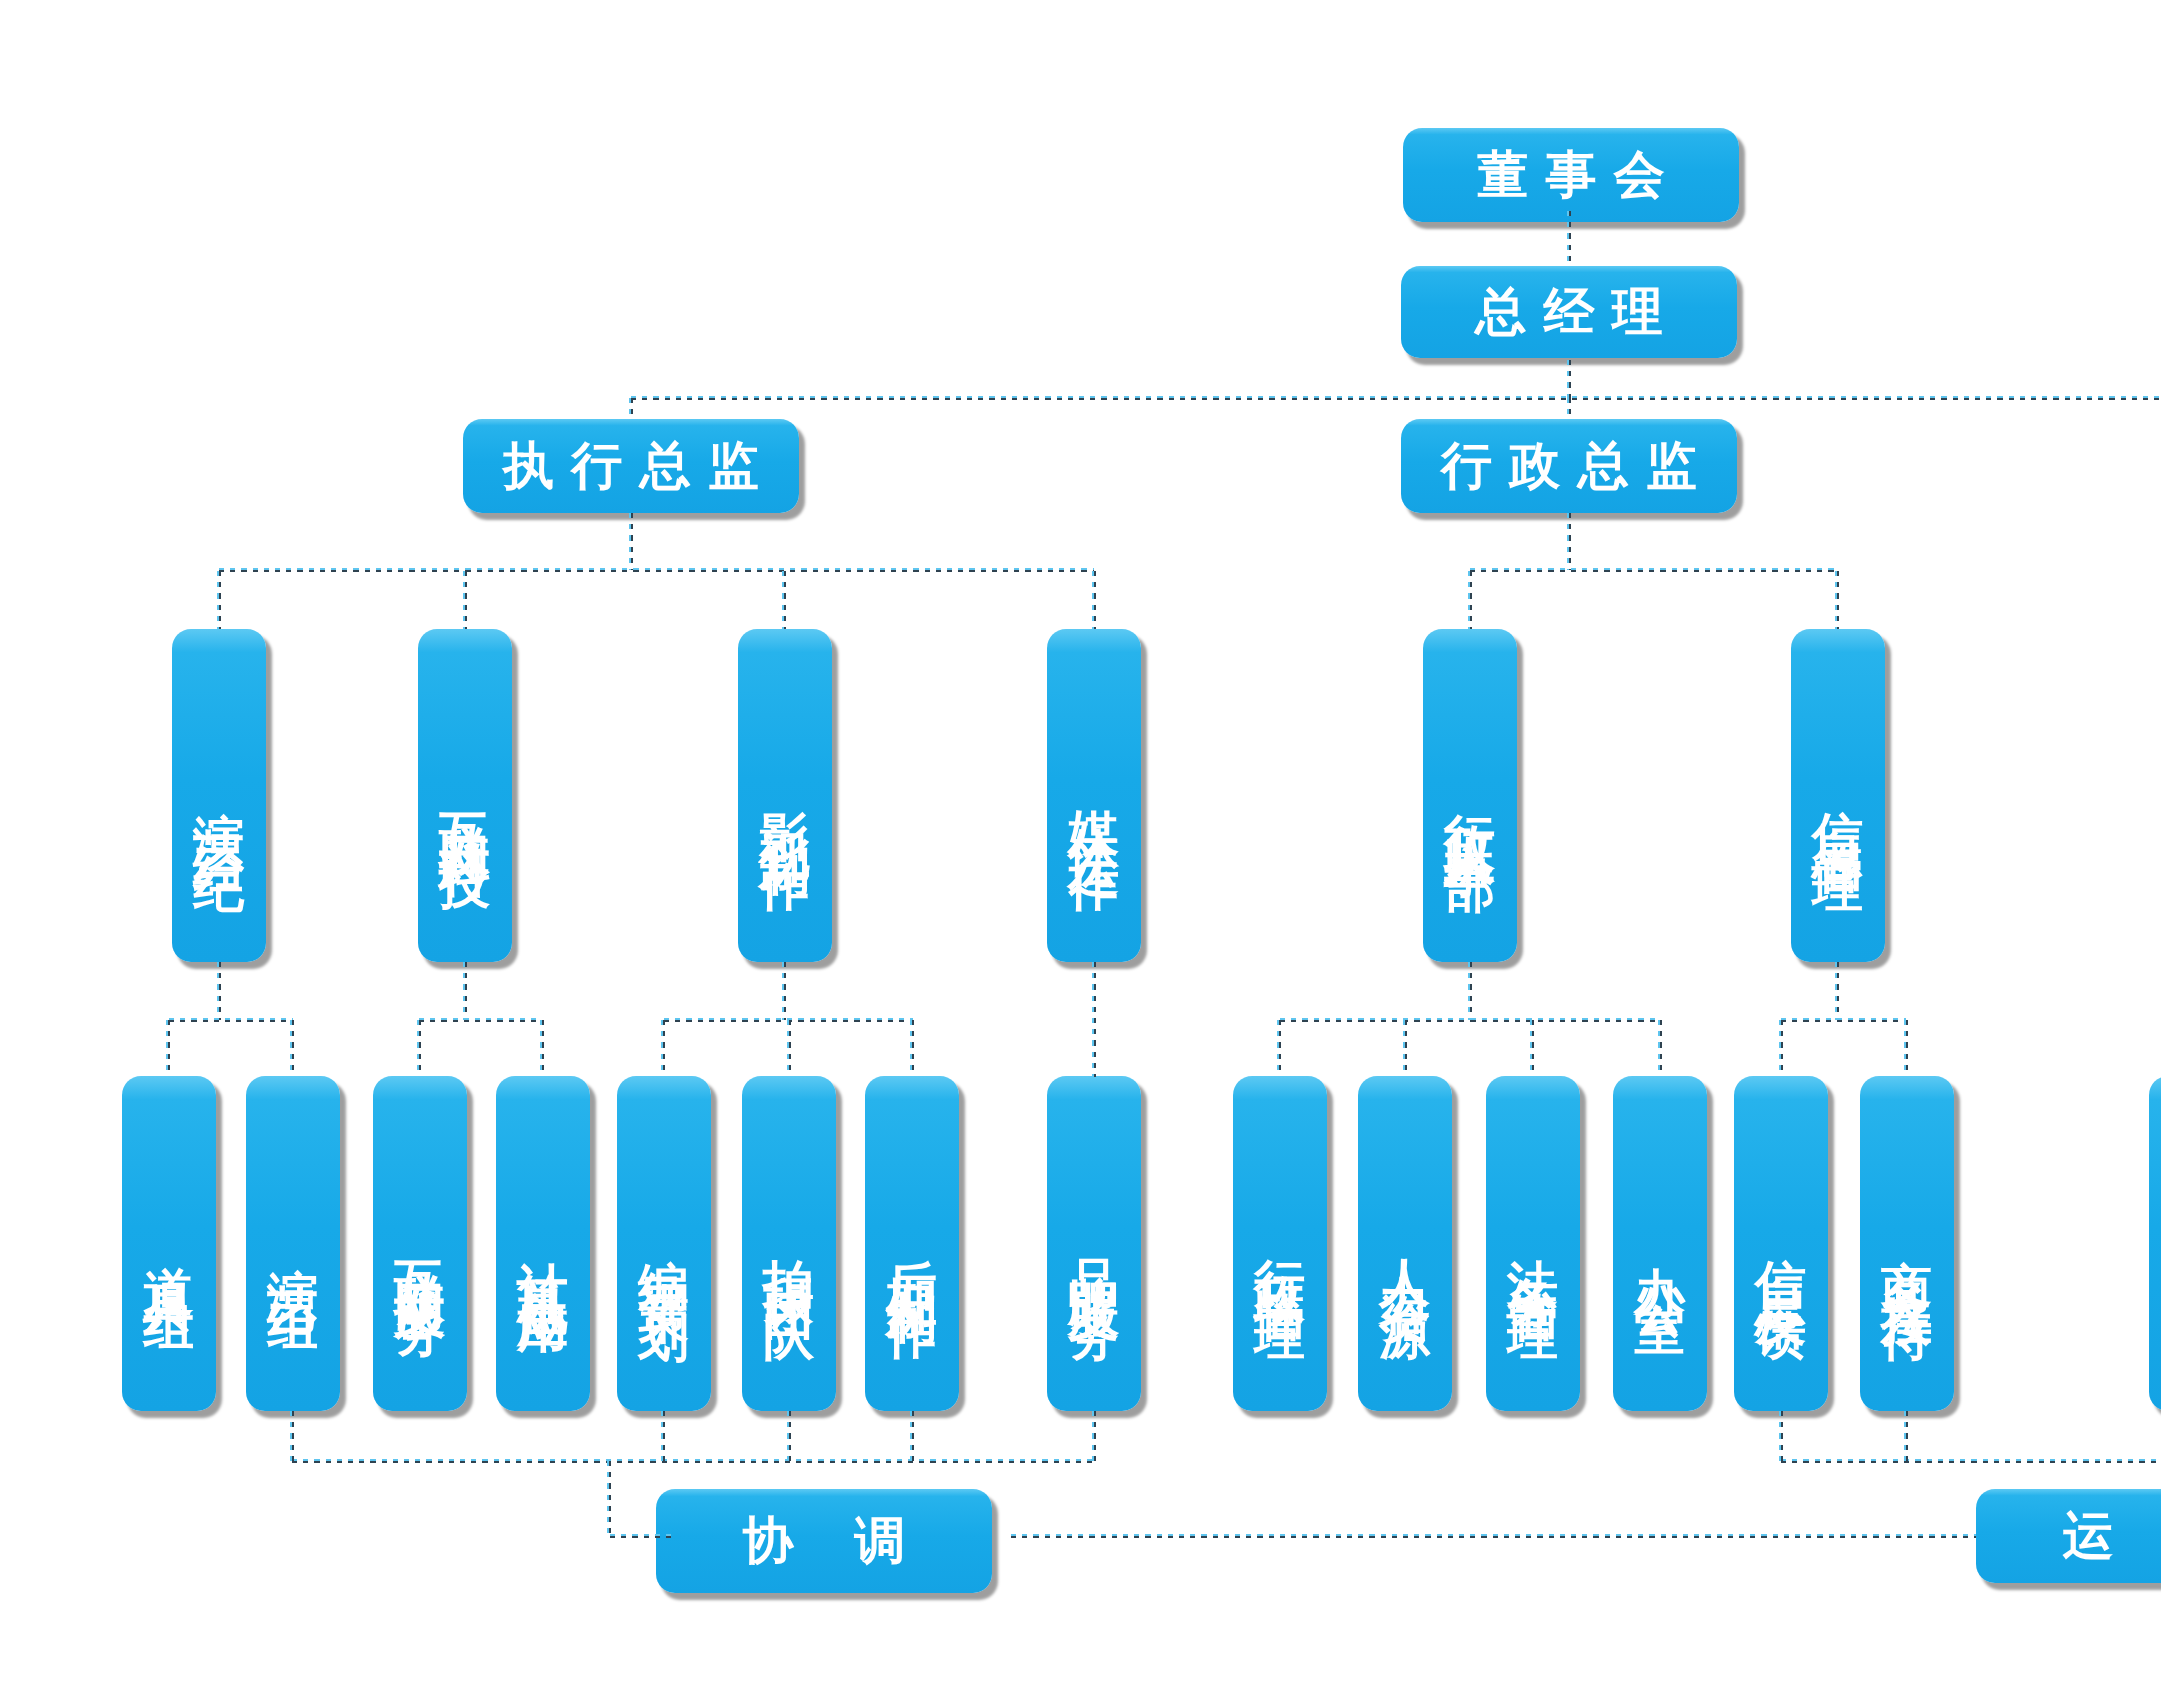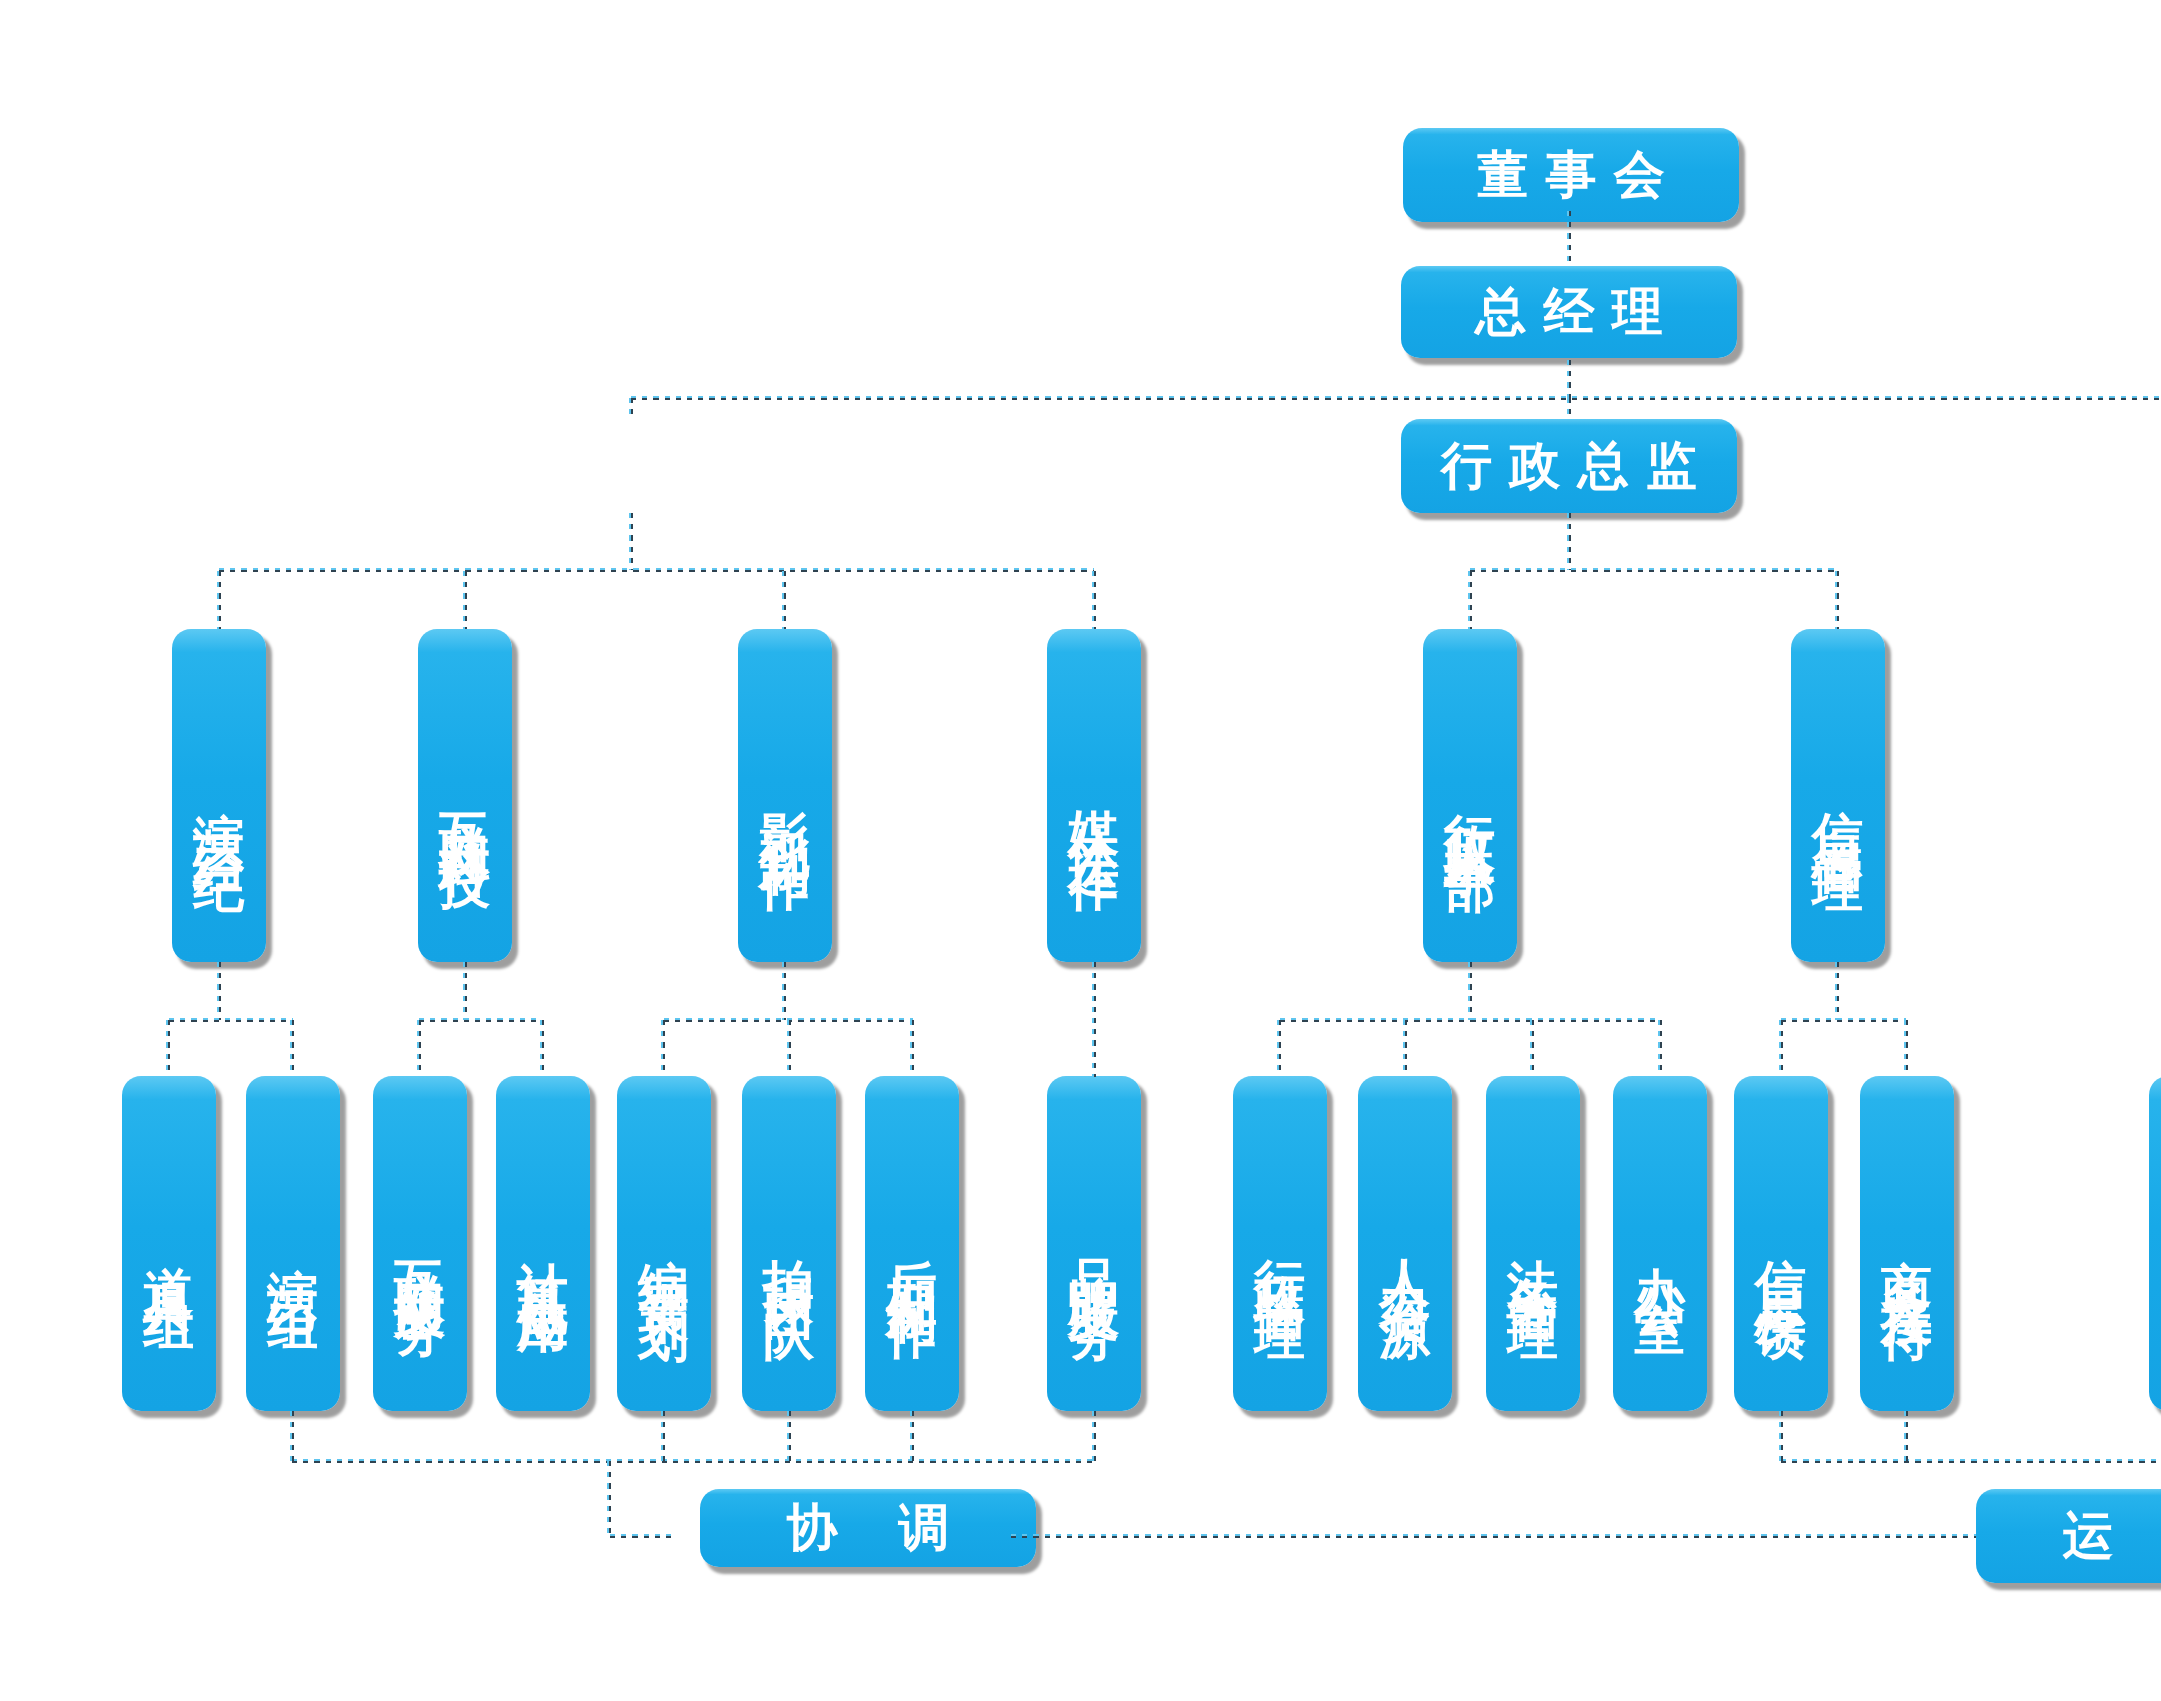--- a/index.html
+++ b/index.html
@@ -46,20 +46,23 @@
 
 <div id="canvas">
 
   <div class="node h" style="left:1403px;top:128px;width:336px;height:94px">
     <span class="lbl">董事会</span>
   </div>
   <div class="node h" style="left:1401px;top:266px;width:336px;height:92px">
     <span class="lbl">总经理</span>
   </div>
 
+  <div class="node h" style="left:463px;top:419px;width:336px;height:94px">
+    <span class="lbl">执行总监</span>
+  </div>
   <div class="node h" style="left:1401px;top:419px;width:336px;height:94px">
     <span class="lbl">行政总监</span>
   </div>
 
   <div class="node v" style="left:172px;top:629px;width:94px;height:333px">
     <span class="lbl">演艺经纪</span>
   </div>
   <div class="node v" style="left:418px;top:629px;width:94px;height:333px">
     <span class="lbl tight">互联网科技</span>
   </div>
@@ -115,21 +118,21 @@
   <div class="node v" style="left:1734px;top:1076px;width:94px;height:335px">
     <span class="lbl">信息反馈</span>
   </div>
   <div class="node v" style="left:1860px;top:1076px;width:94px;height:335px">
     <span class="lbl">商务接待</span>
   </div>
   <div class="node v" style="left:2149px;top:1076px;width:94px;height:335px">
     
   </div>
 
-  <div class="node h wide" style="left:700px;top:1489px;width:336px;height:78px">
+  <div class="node h wide" style="left:656px;top:1489px;width:336px;height:104px">
     <span class="lbl">协调</span>
   </div>
   <div class="node h wide" style="left:1976px;top:1489px;width:336px;height:94px">
     <span class="lbl">运营</span>
   </div>
 
 <div class="vl" style="left: 1567px; top: 211px; height: 55px;"></div>
     <div class="vl" style="left: 1567px; top: 360px; height: 38px;"></div>
     <div class="hl" style="left: 631px; top: 396px; width: 1863px;"></div>
     <div class="vl" style="left: 629px; top: 398px; height: 21.6px;"></div>

